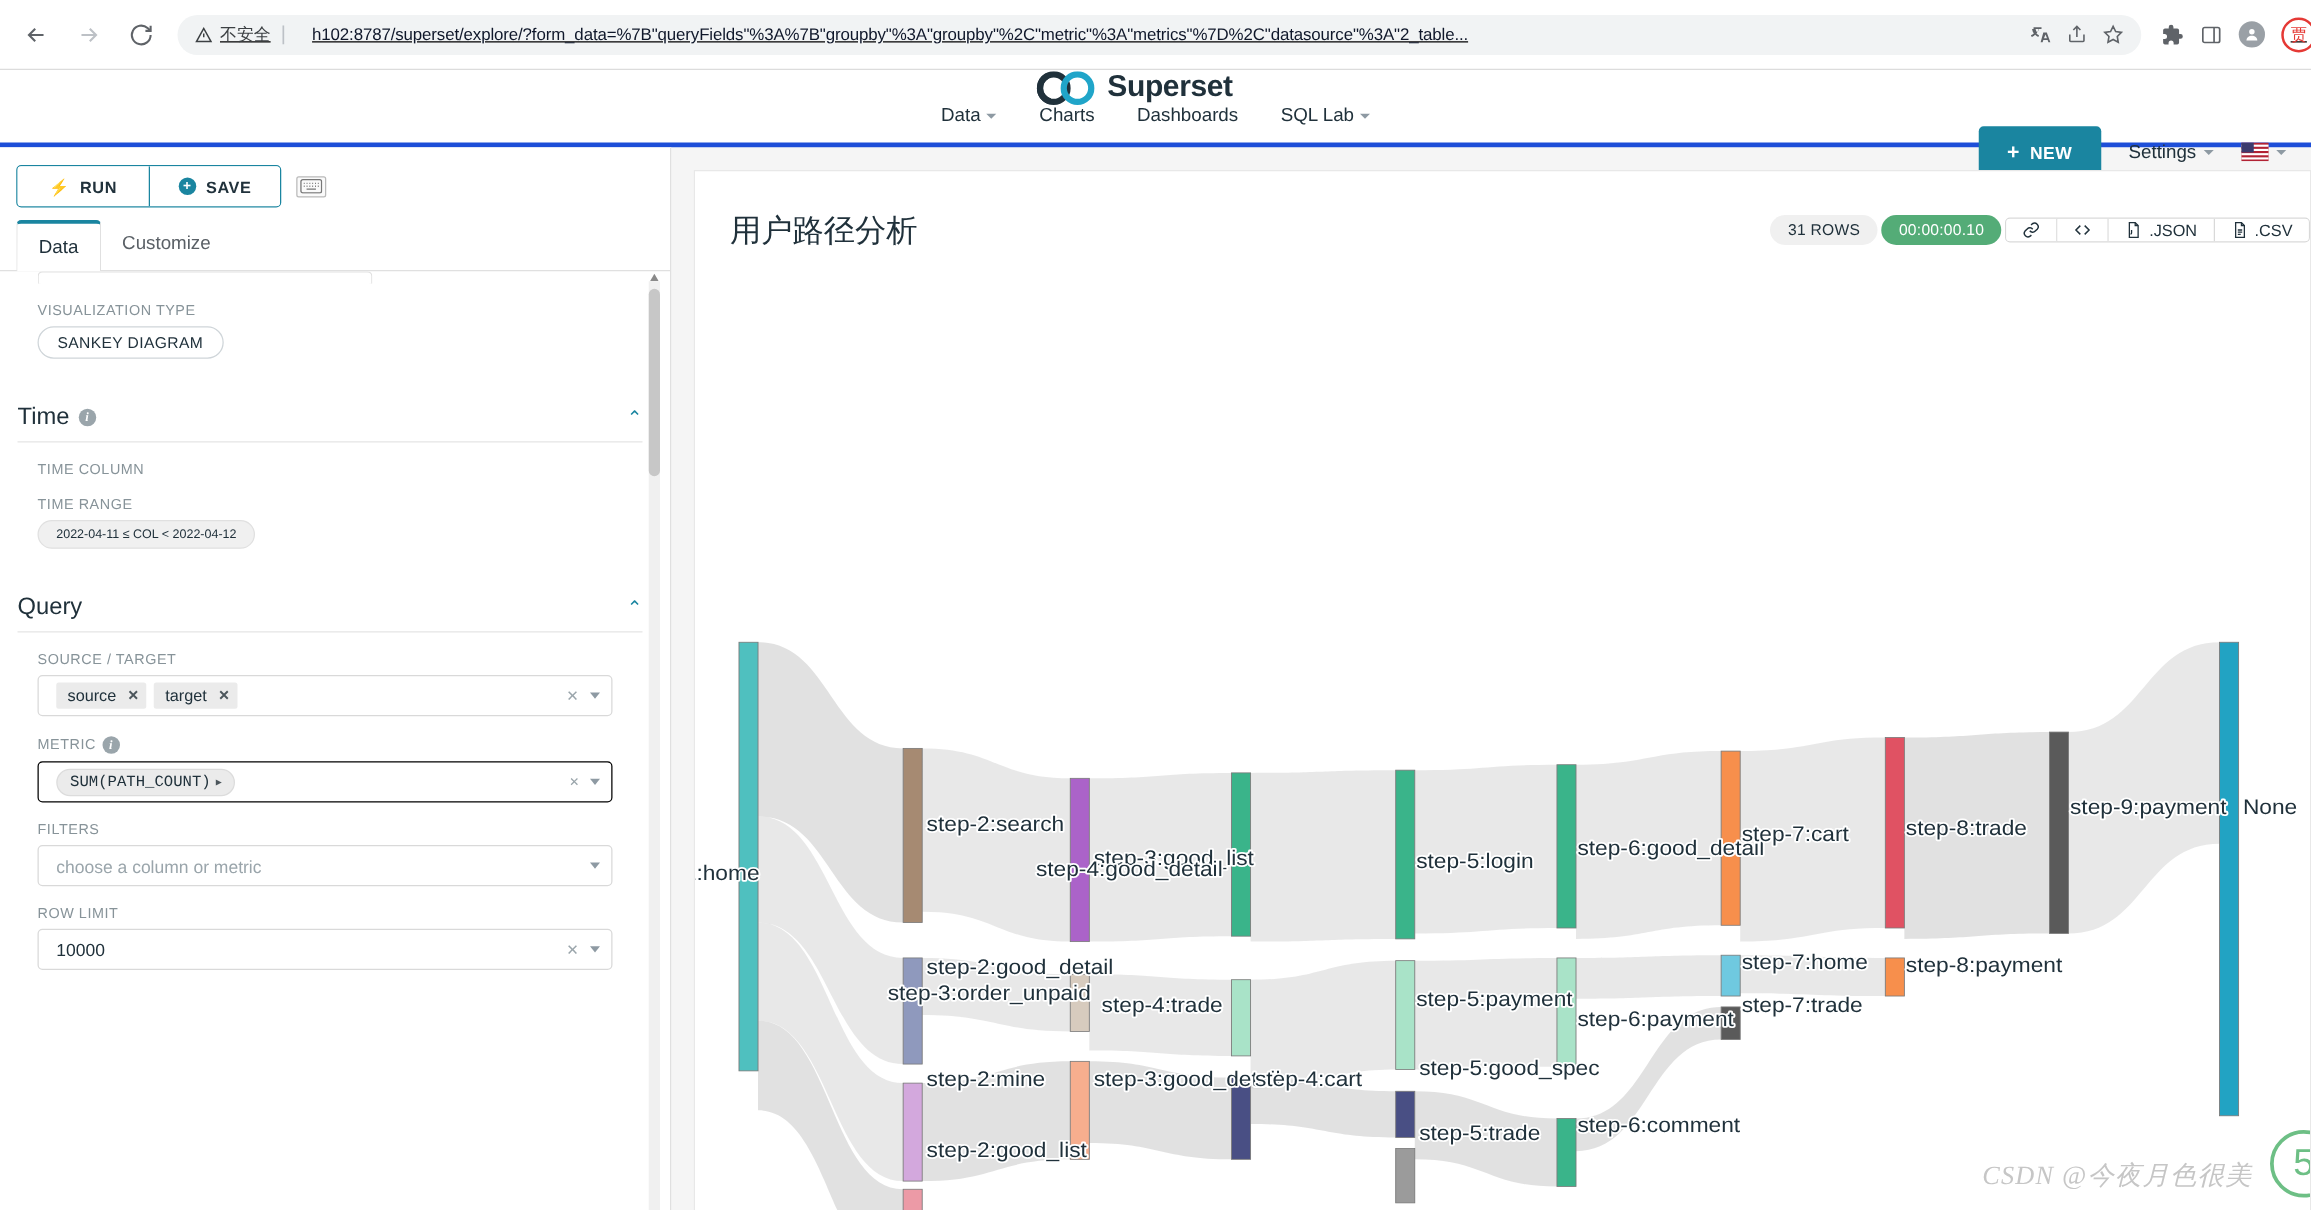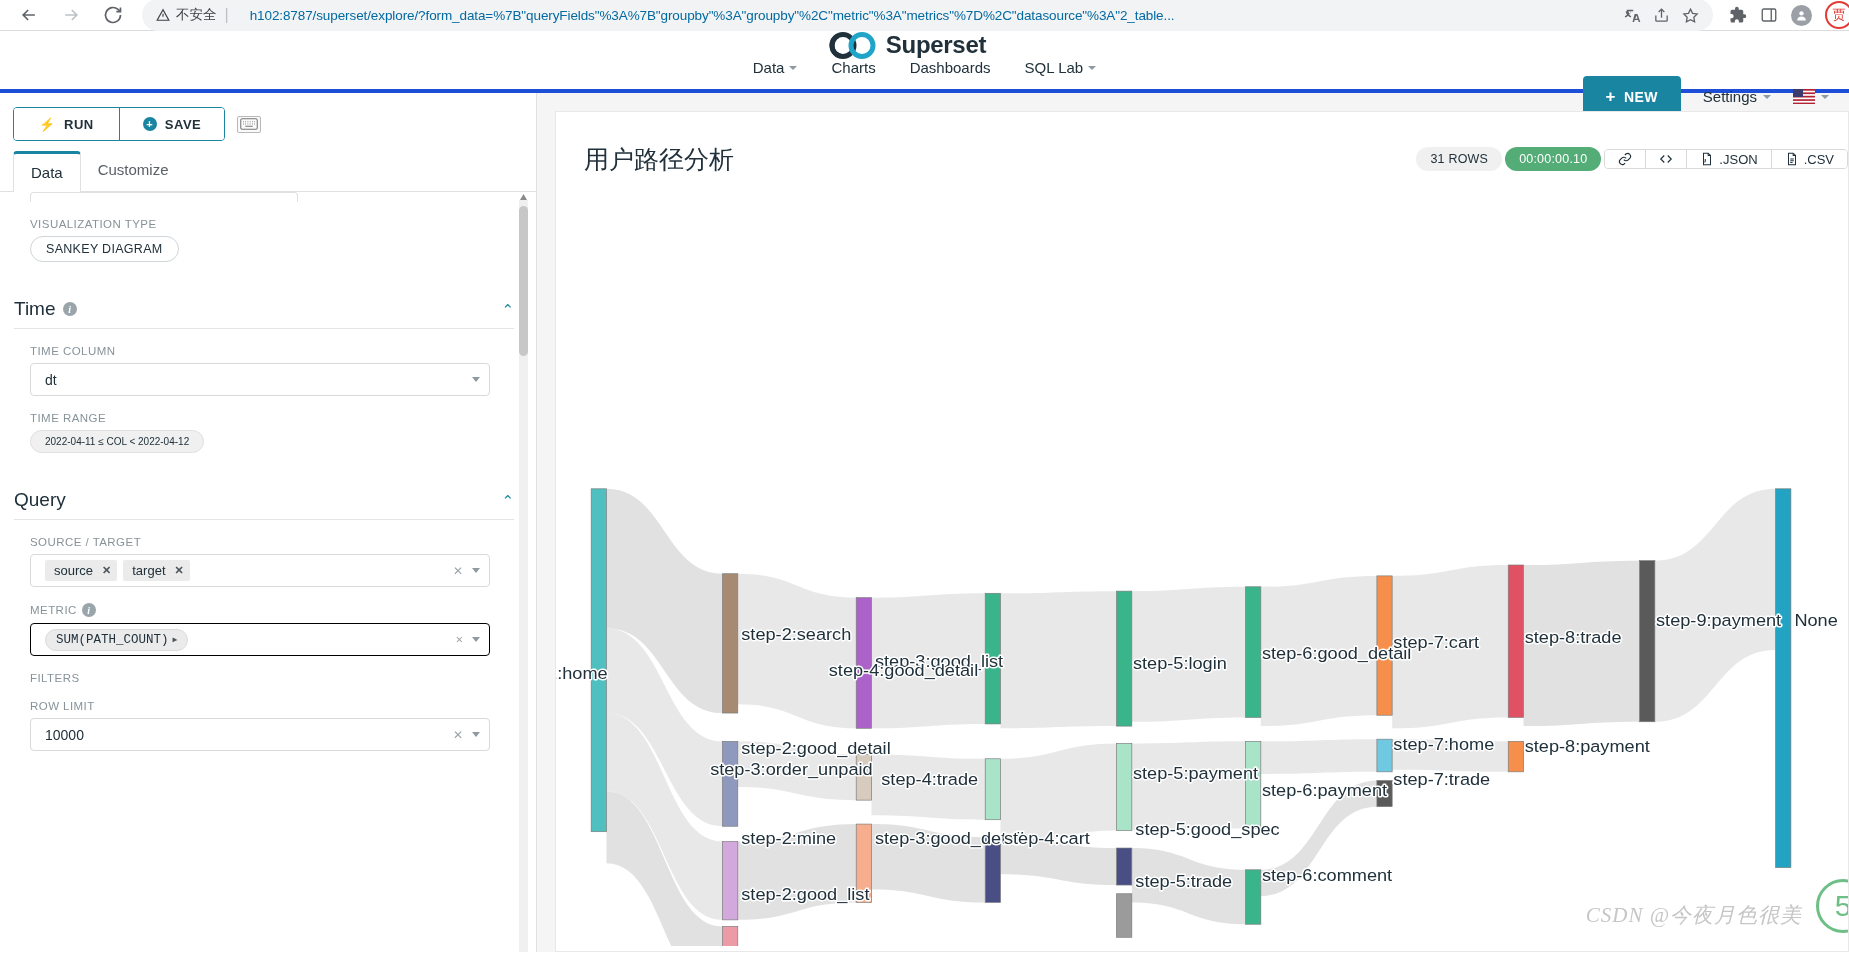--- a/index.html
+++ b/index.html
@@ -1,30 +1,30 @@
 <!DOCTYPE html>
 <html><head>
 <meta charset="utf-8">
 <style>
   * { box-sizing: border-box; margin:0; padding:0; }
   html,body { width:1849px; height:968px; overflow:hidden; background:#fff;
     font-family:"Liberation Sans", sans-serif; }
 
   
-  .browser-bar{height:31px;background:#fff;display:flex;align-items:center;
-    padding:0 10px;gap:4px;border-bottom:1px solid #dcdcdc;}
+  .browser-bar{height:56px;background:#fff;display:flex;align-items:center;
+    padding:0 10px;gap:4px;border-bottom:1px solid #dcdcdc;text-decoration:underline;}
   .nav-btn{width:38px;height:38px;border-radius:50%;display:flex;align-items:center;
     justify-content:center;color:#5f6368;flex:none;}
   .nav-btn svg{width:20px;height:20px;}
   .omnibox{flex:1;height:32px;background:#f1f3f4;border-radius:16px;display:flex;
     align-items:center;padding:0 14px;margin-left:6px;gap:8px;min-width:0;}
   .omni-warn{display:flex;align-items:center;gap:6px;font-size:13.5px;color:#3c4043;flex:none;}
   .warn-tri{width:14px;height:14px;}
   .omni-sep{color:#bdc1c6;flex:none;}
-  .omni-url{font-size:13.5px;color:#0369a1;white-space:nowrap;overflow:hidden;
+  .omni-url{font-size:13.5px;color:#0f172a;white-space:nowrap;overflow:hidden;
     text-overflow:ellipsis;flex:1;min-width:0;letter-spacing:-.1px;padding-left:13px;}
   .omni-icons{display:flex;align-items:center;gap:12px;flex:none;color:#5f6368;}
   .omni-icons svg{width:17px;height:17px;}
   .chrome-right{display:flex;align-items:center;gap:13px;padding-left:12px;color:#5f6368;flex:none;}
   .chrome-right svg{width:18px;height:18px;}
   .avatar-circ{width:21px;height:21px;border-radius:50%;background:#9aa0a6;display:flex;
     align-items:center;justify-content:center;}
   .avatar-circ svg{width:13px;height:13px;color:#fff;}
   .profile-red{width:28px;height:28px;border-radius:50%;border:2px solid #e53935;
     display:flex;align-items:center;justify-content:center;font-size:13px;color:#e53935;
@@ -294,26 +294,20 @@
         <span class="section-title">
           <span>Time</span>
           <span class="info-i">i</span>
         </span>
         <span class="chev-up">⌃</span>
       </div>
 
       <div class="field-label">
         <span>TIME COLUMN</span>
       </div>
-      <div class="select-box">
-        <span>dt</span>
-        <span class="sel-right">
-            <i class="arrow-dn"></i>
-          </span>
-      </div>
 
       <div class="field-label">
         <span>TIME RANGE</span>
       </div>
       <div class="range-pill">
         <span>2022-04-11 ≤ COL &lt; 2022-04-12</span>
       </div>
 
       <div class="section-head">
         <span class="section-title">
@@ -350,20 +344,26 @@
           <span class="tok-caret">▶</span>
         </span>
         <span class="sel-right">
           <span>✕</span>
           <i class="arrow-dn"></i>
         </span>
       </div>
 
       <div class="field-label">
         <span>FILTERS</span>
+      </div>
+      <div class="select-box">
+        <span class="ph">choose a column or metric</span>
+        <span class="sel-right">
+            <i class="arrow-dn"></i>
+          </span>
       </div>
 
       <div class="field-label">
         <span>ROW LIMIT</span>
       </div>
       <div class="select-box">
         <span>10000</span>
         <span class="sel-right">
           <span>✕</span>
           <i class="arrow-dn"></i>

